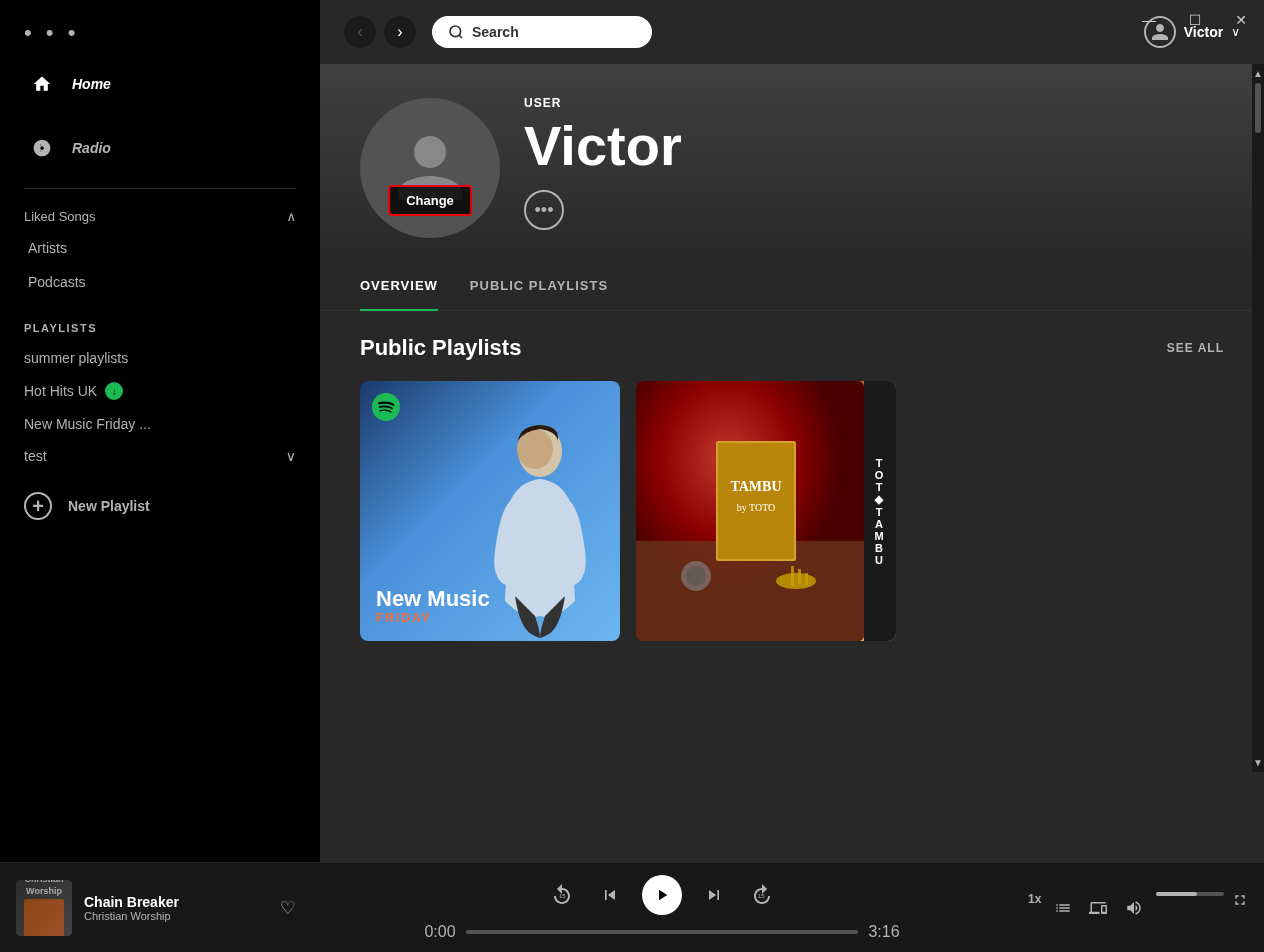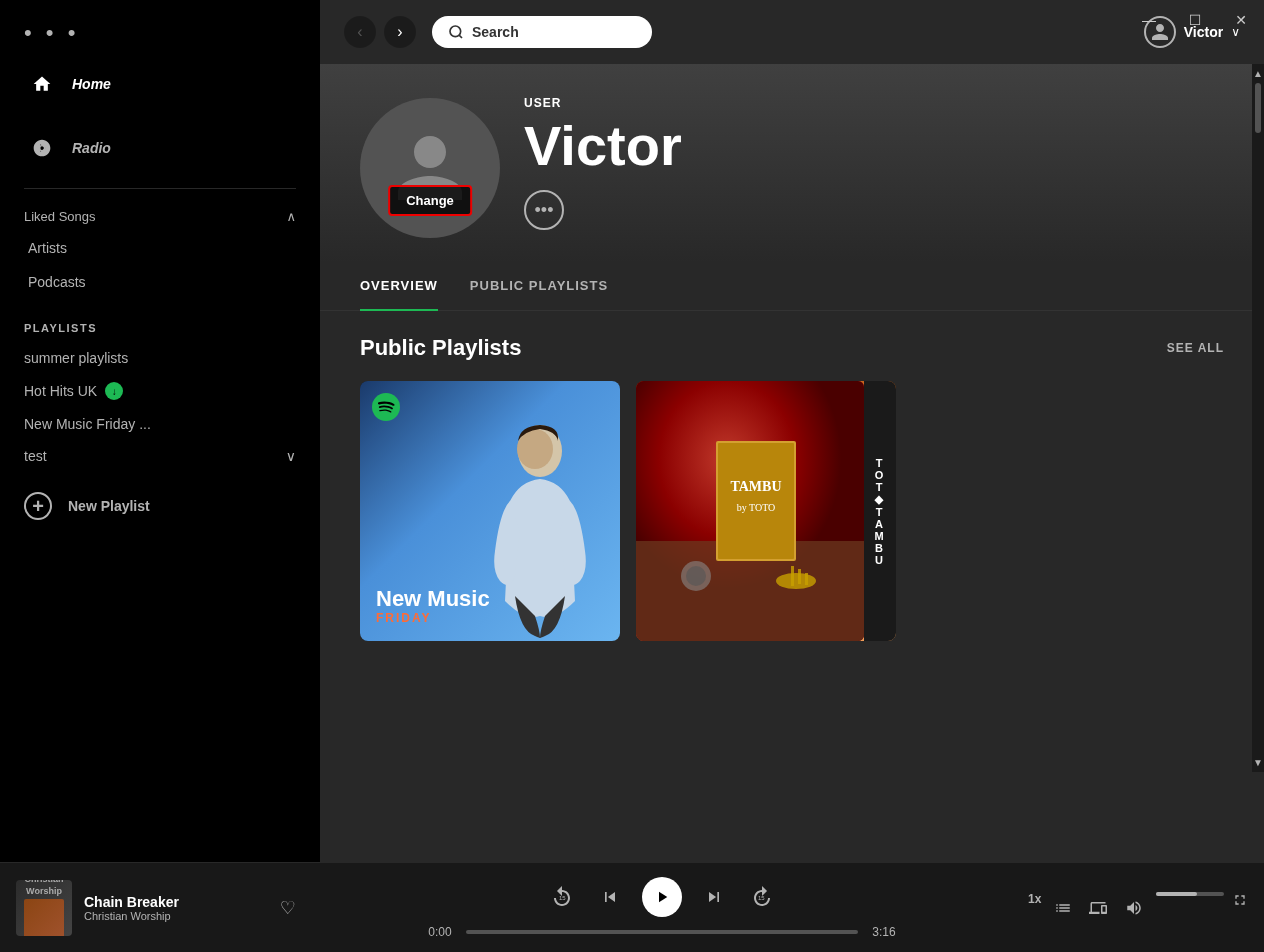--- a/index.html
+++ b/index.html
@@ -640,21 +640,21 @@
     }
 
     .progress-bar-container {
       display: flex;
       align-items: center;
       gap: 8px;
       width: 480px;
     }
     .time-text {
       color: #b3b3b3;
-      font-size: 12px;
+      font-size: 16px;
       width: 36px;
       text-align: center;
     }
     .progress-bar {
       flex: 1;
       height: 4px;
       background: #535353;
       border-radius: 2px;
       position: relative;
     }

